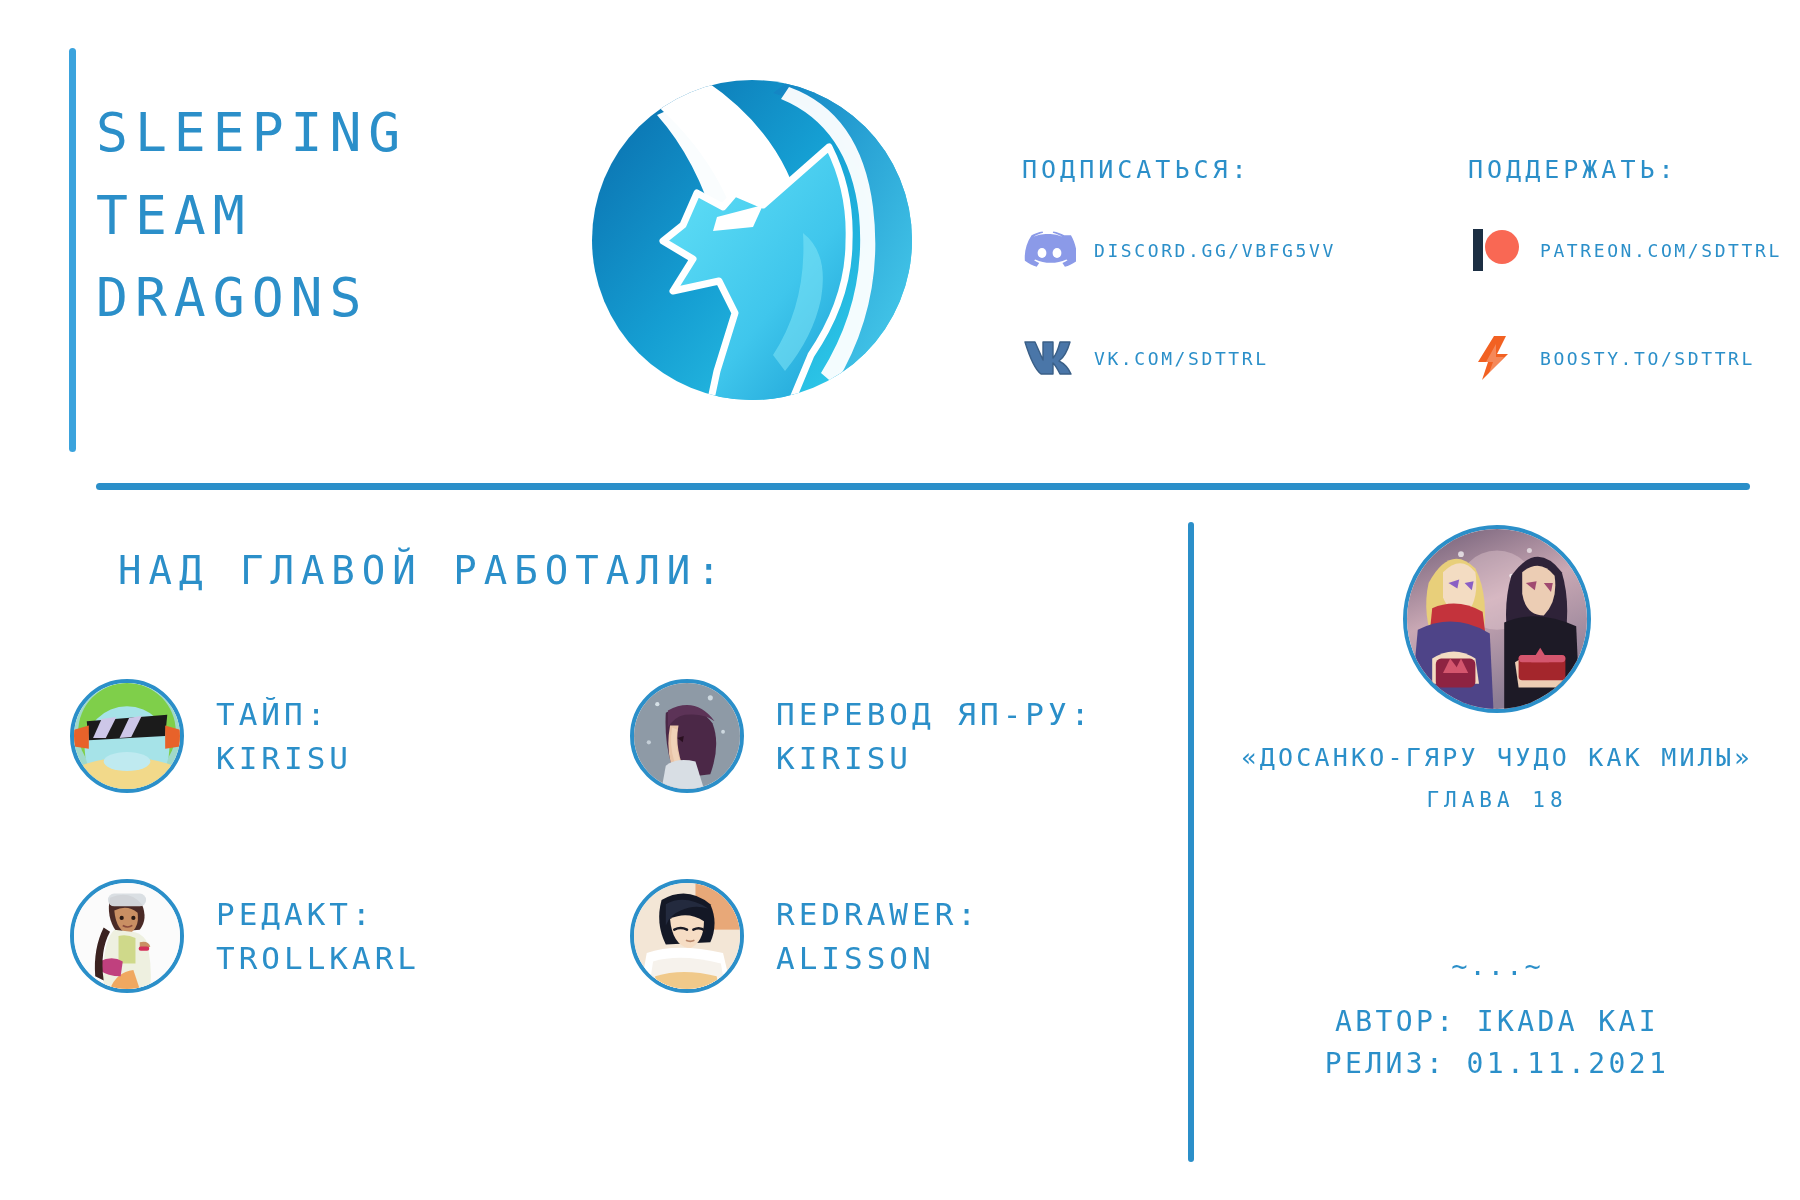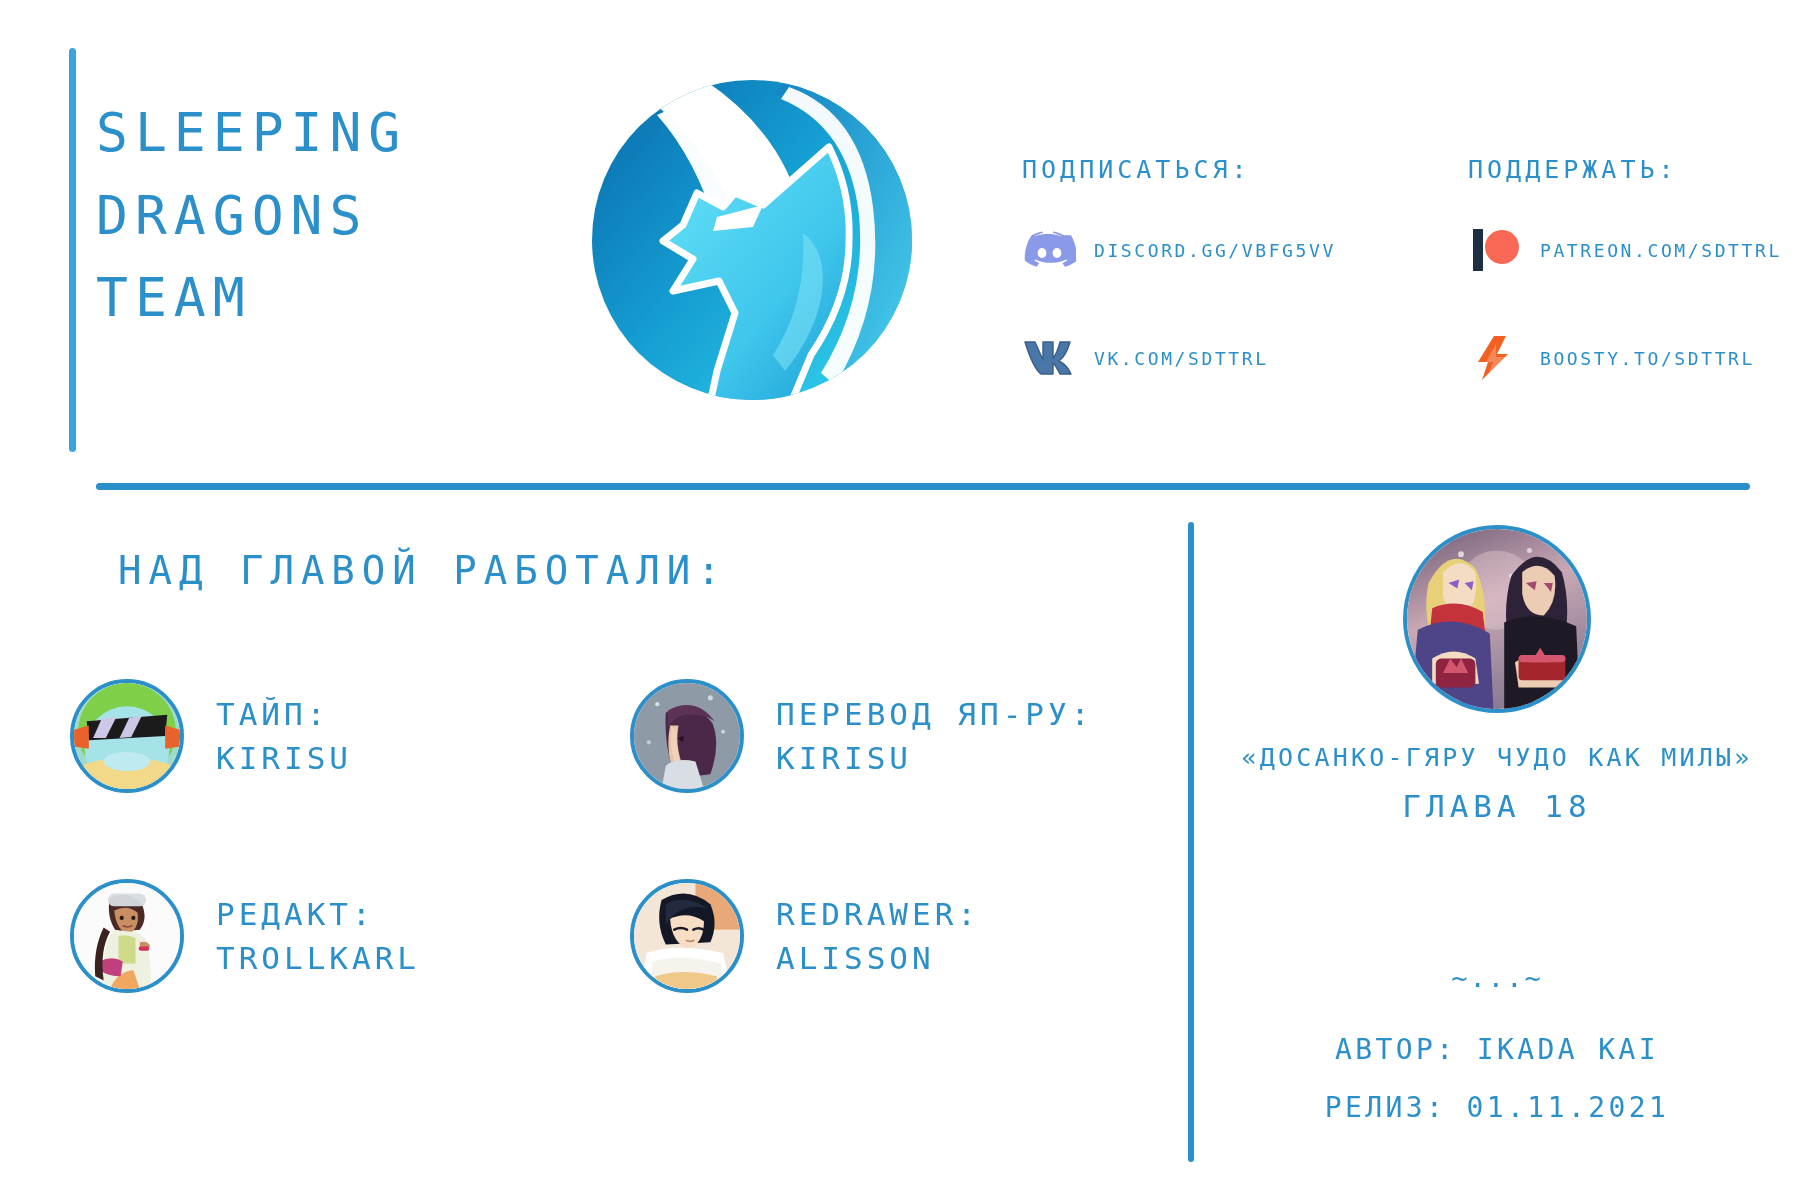--- a/index.html
+++ b/index.html
@@ -149,21 +149,21 @@
     color:#2b8fc9;
     font-size:25px;
     letter-spacing:3.2px;
     font-weight:500;
     white-space:nowrap;
     text-align:left;
   }
   .chapter{
     margin-top:16px;
     color:#2b8fc9;
-    font-size:31px;
+    font-size:21px;
     letter-spacing:5px;
     font-weight:500;
     text-align:center;
   }
   .tilde{
     margin-top:138px;
     color:#2b8fc9;
     font-size:27px;
     letter-spacing:2px;
     text-align:center;
@@ -172,34 +172,33 @@
     margin-top:20px;
     text-align:center;
   }
   .meta-line{
     color:#2b8fc9;
     font-size:28px;
     letter-spacing:3.4px;
     font-weight:500;
     line-height:1.5;
     white-space:nowrap;
-    margin-top:16px;
   }
 </style>
 </head>
 <body>
 
 <div class="page">
 
   <div class="title-accent-bar"></div>
 
   <div class="brand">
     <div class="brand-line">SLEEPING</div>
+    <div class="brand-line">TEAM</div>
     <div class="brand-line">DRAGONS</div>
-    <div class="brand-line">TEAM</div>
   </div>
 
   <div class="logo-wrap">
     <svg viewBox="0 0 370 370" xmlns="http://www.w3.org/2000/svg">
       <defs>
         <linearGradient id="gCircle" x1="0" y1="0.1" x2="1" y2="0.95">
           <stop offset="0" stop-color="#0a6fae"></stop>
           <stop offset="0.45" stop-color="#159ed2"></stop>
           <stop offset="1" stop-color="#35d4ef"></stop>
         </linearGradient>

